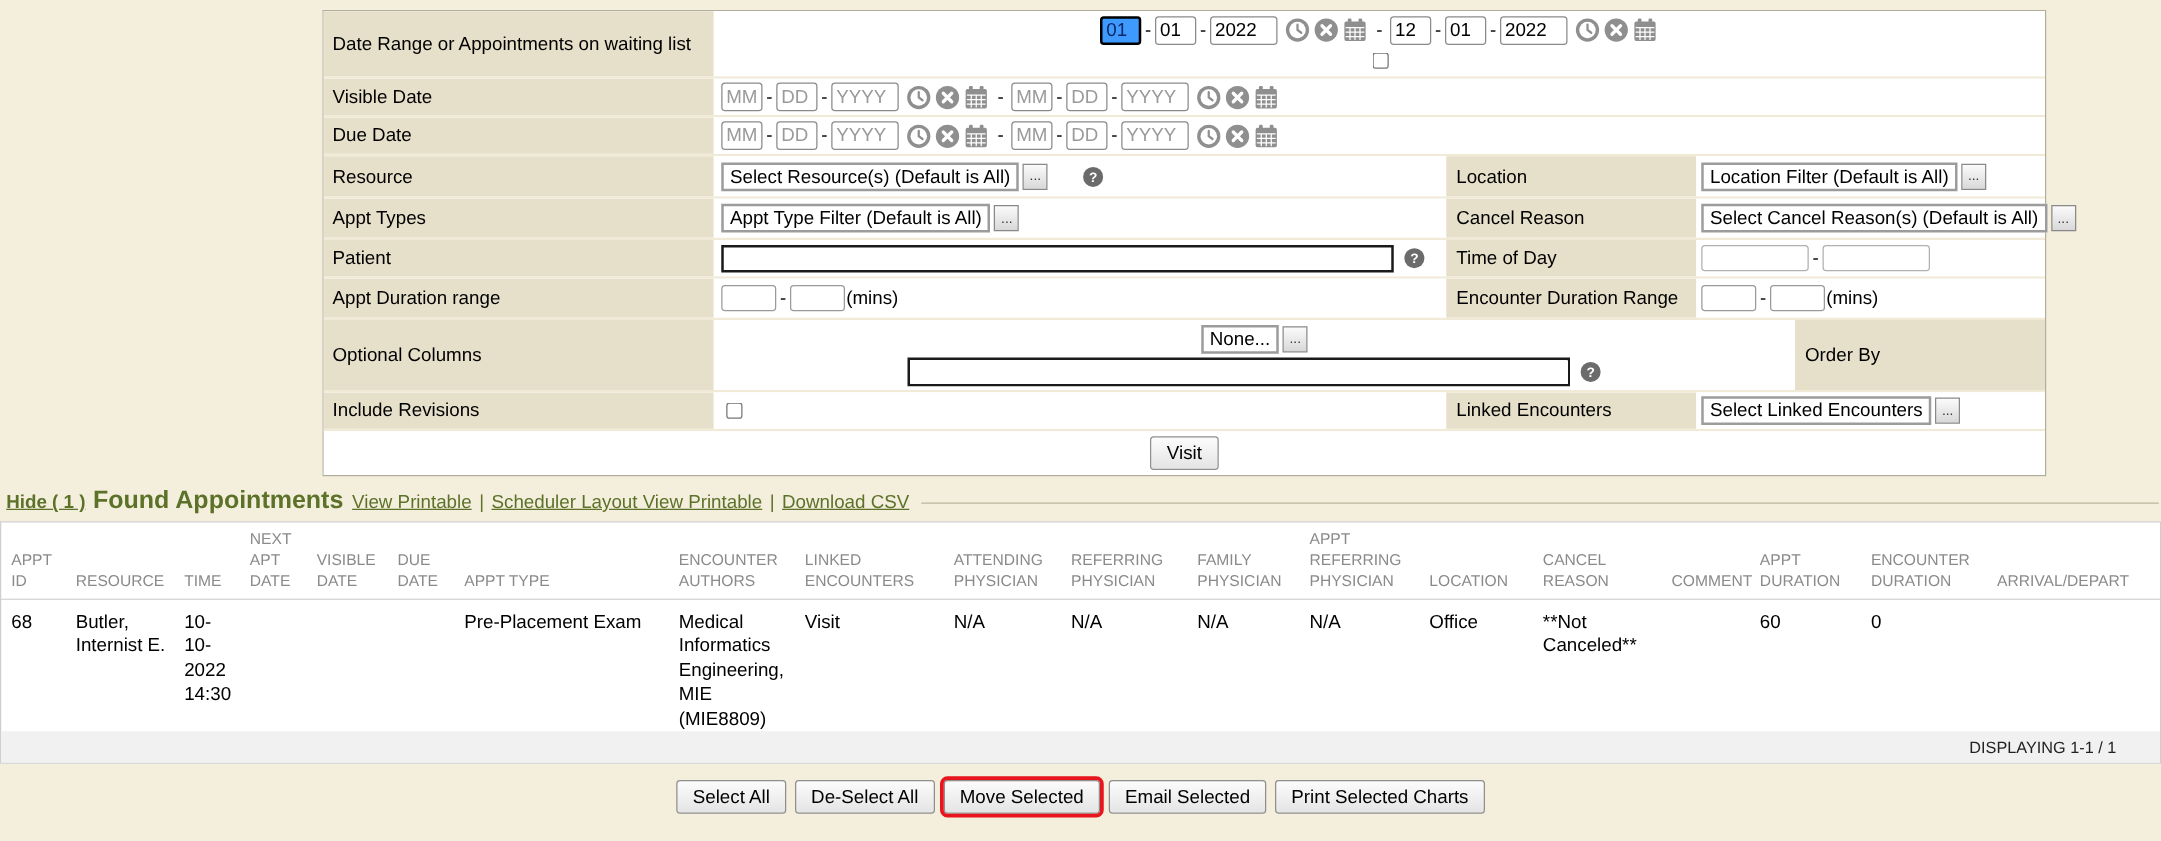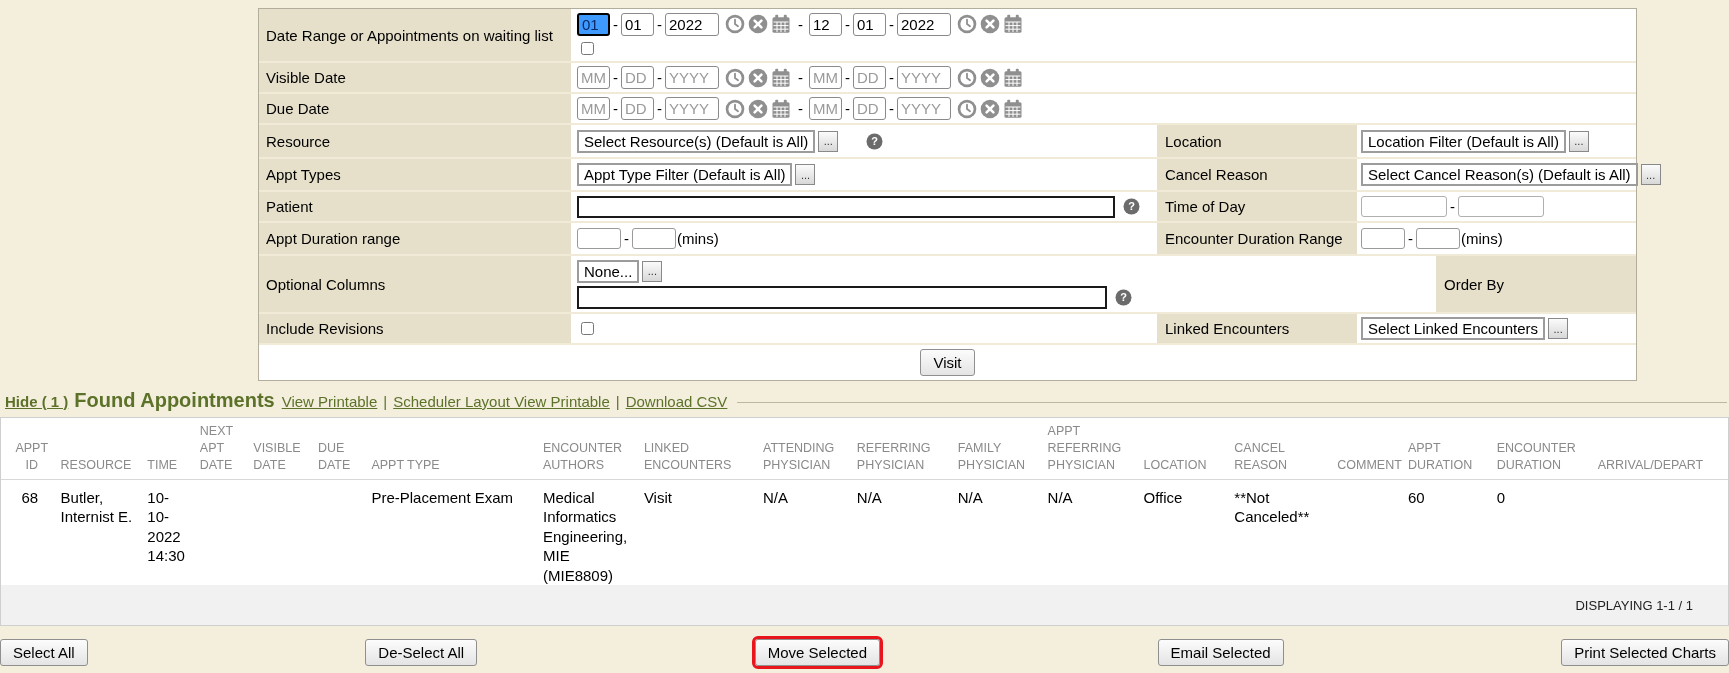--- a/index.html
+++ b/index.html
@@ -31,21 +31,21 @@
 
   .r1 { min-height:54px; }
   .r2,.r3 { min-height:31px; }
   .r4 { min-height:34px; }
   .r5,.r7 { min-height:33px; }
   .r6 { min-height:31px; }
   .r8 { min-height:58px; }
   .r9 { min-height:30px; }
   .r10 { min-height:35px; }
 
-  .col { flex-direction:column; align-items:flex-start; justify-content:center; gap:3px; }
+  .col { flex-direction:column; align-items:center; justify-content:center; gap:3px; }
 
   .dategrp { display:flex; align-items:center; }
   .dinp {
     height:23px; border:1.5px solid #8a8a8a; border-radius:3px;
     font-family:inherit; font-size:15px; padding:0 3px; color:#000; background:#fff;
   }
   .dinp::placeholder { color:#9a9a9a; }
   .mm { width:33px; }
   .yy { width:54px; }
   .sel { background:#3e9aff; color:#0b2a66; border:2px solid #000; }
@@ -99,29 +99,29 @@
 
   
   .table-wrap { background:#fff; border:1px solid #cfcfcf; width:1729px; }
   table { border-collapse:collapse; table-layout:fixed; width:100%; }
   th {
     color:#8a8a8a; font-size:12.5px; font-weight:normal; text-align:left;
     vertical-align:bottom; padding:5px 6px 5px 0; line-height:1.35;
   }
   th.sortable { cursor:pointer; }
   thead tr { border-bottom:1px solid #d8d8d8; }
-  th:first-child, td:first-child { padding-left:8px;text-align:center; }
+  th:first-child, td:first-child { padding-left:8px; }
   td { font-size:15px; vertical-align:top; padding:8px 10px 0 0; height:92px; line-height:1.3; }
   .tfooter {
-    background:#f1f1f1; height:40px; display:flex; align-items:center;
+    background:#f1f1f1; height:25px; display:flex; align-items:center;
     justify-content:flex-end; padding-right:35px; font-size:13px; color:#222;
   }
 
   
-  .actions { display:flex; justify-content:space-between; align-items:center; gap:7px; margin-top:13px; }
+  .actions { display:flex; justify-content:center; align-items:center; gap:7px; margin-top:13px; }
 </style>
 </head>
 <body>
 
 <div class="form-wrap">
 
   <div class="frow r1">
     <div class="flabel">Date Range or Appointments on waiting list</div>
     <div class="finput col">
       <div class="dategrp">

